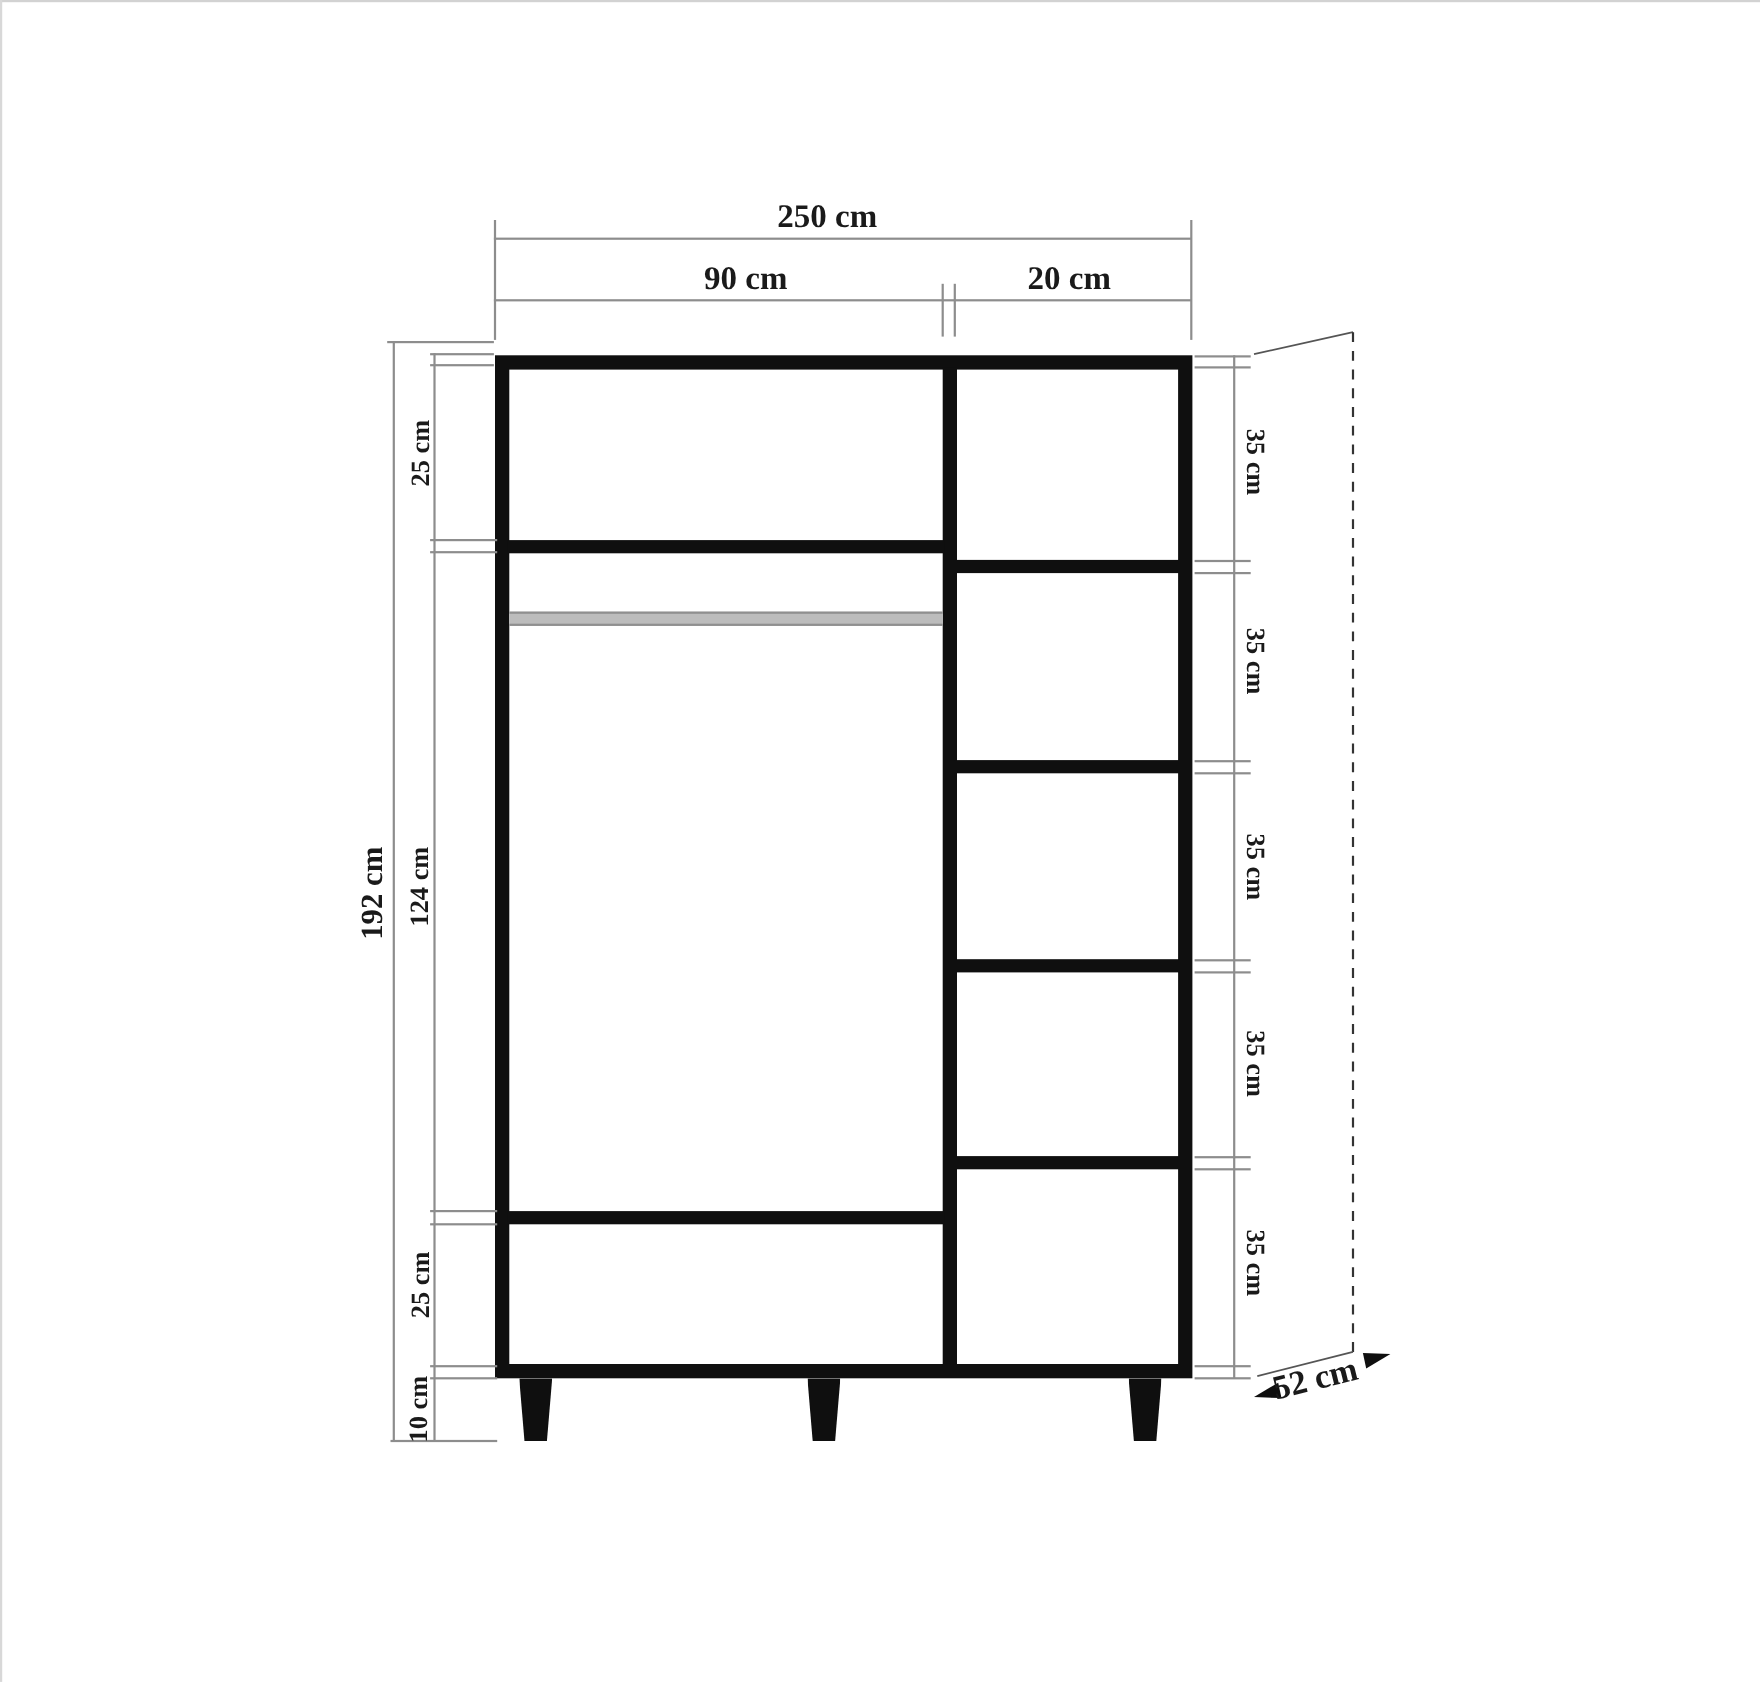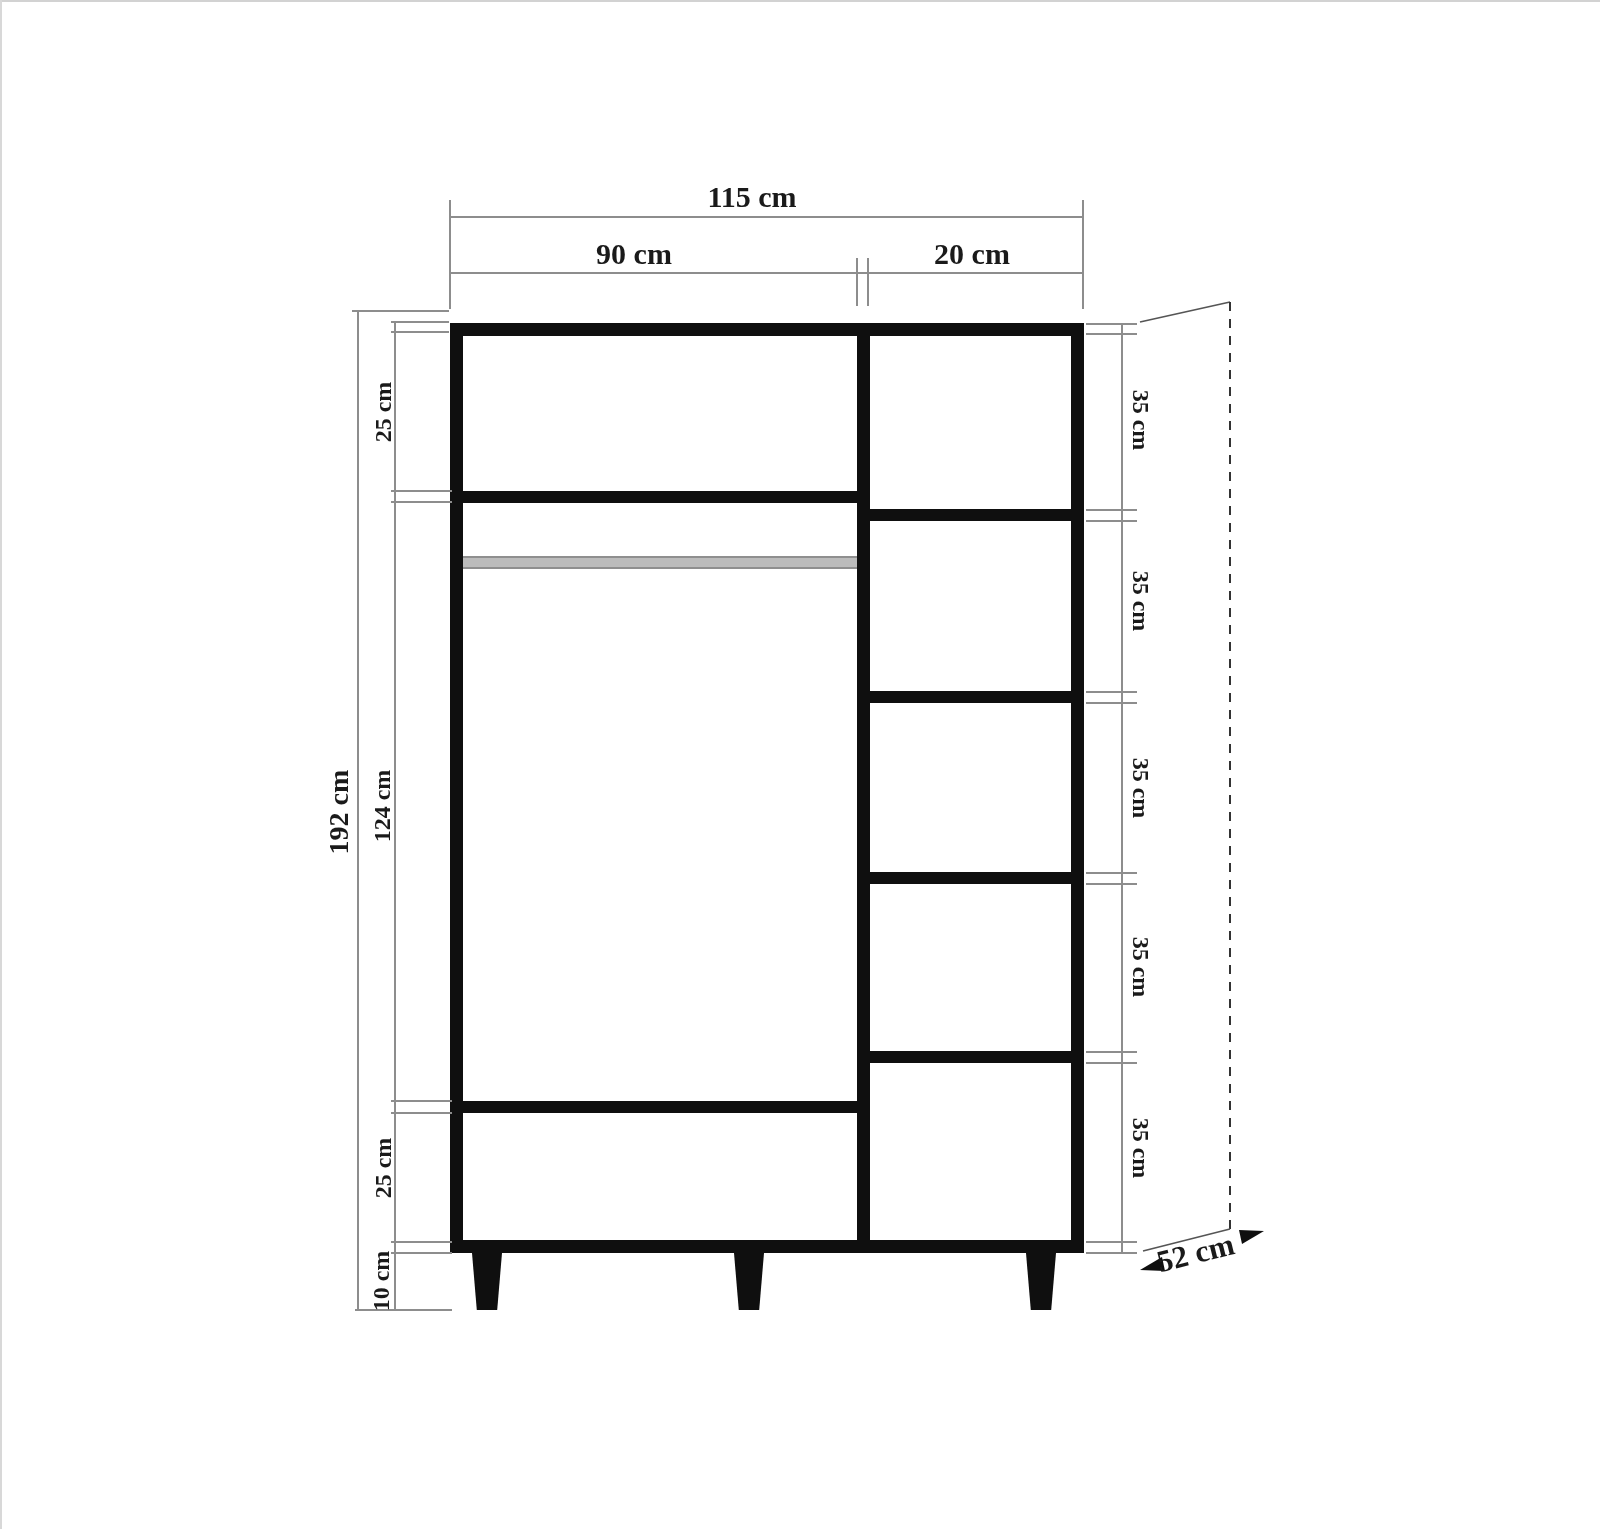--- a/index.html
+++ b/index.html
@@ -51,22 +51,22 @@
   <div class="leg" style="left:472px;"></div>
   <div class="leg" style="left:734px;"></div>
   <div class="leg" style="left:1026px;"></div>
 
   <div class="lh" style="left:449px;top:216px;width:634px;"></div>
   <div class="lh" style="left:449px;top:272px;width:634px;"></div>
   <div class="lv" style="left:449px;top:200px;height:109px;"></div>
   <div class="lv" style="left:1082px;top:200px;height:109px;"></div>
   <div class="lv" style="left:856px;top:258px;height:48px;"></div>
   <div class="lv" style="left:867px;top:258px;height:48px;"></div>
-  <div class="lbl f30" style="left:752px;top:197px;">115 cm</div>
-  <div class="lbl f30" style="left:634px;top:254px;">90 cm</div>
+  <div class="lbl f30" style="left:752px;top:197px;">250 cm</div>
+  <div class="lbl f30" style="left:678px;top:254px;">90 cm</div>
   <div class="lbl f30" style="left:972px;top:254px;">20 cm</div>
 
   <div class="lv" style="left:357px;top:310px;height:1000px;"></div>
   <div class="lv" style="left:394px;top:321px;height:989px;"></div>
   <div class="lh" style="left:352px;top:310px;width:97px;"></div>
   <div class="lh" style="left:391px;top:321px;width:58px;"></div>
   <div class="lh" style="left:391px;top:331px;width:58px;"></div>
   <div class="lh" style="left:391px;top:490px;width:61px;"></div>
   <div class="lh" style="left:391px;top:501px;width:61px;"></div>
   <div class="lh" style="left:391px;top:1100px;width:61px;"></div>

